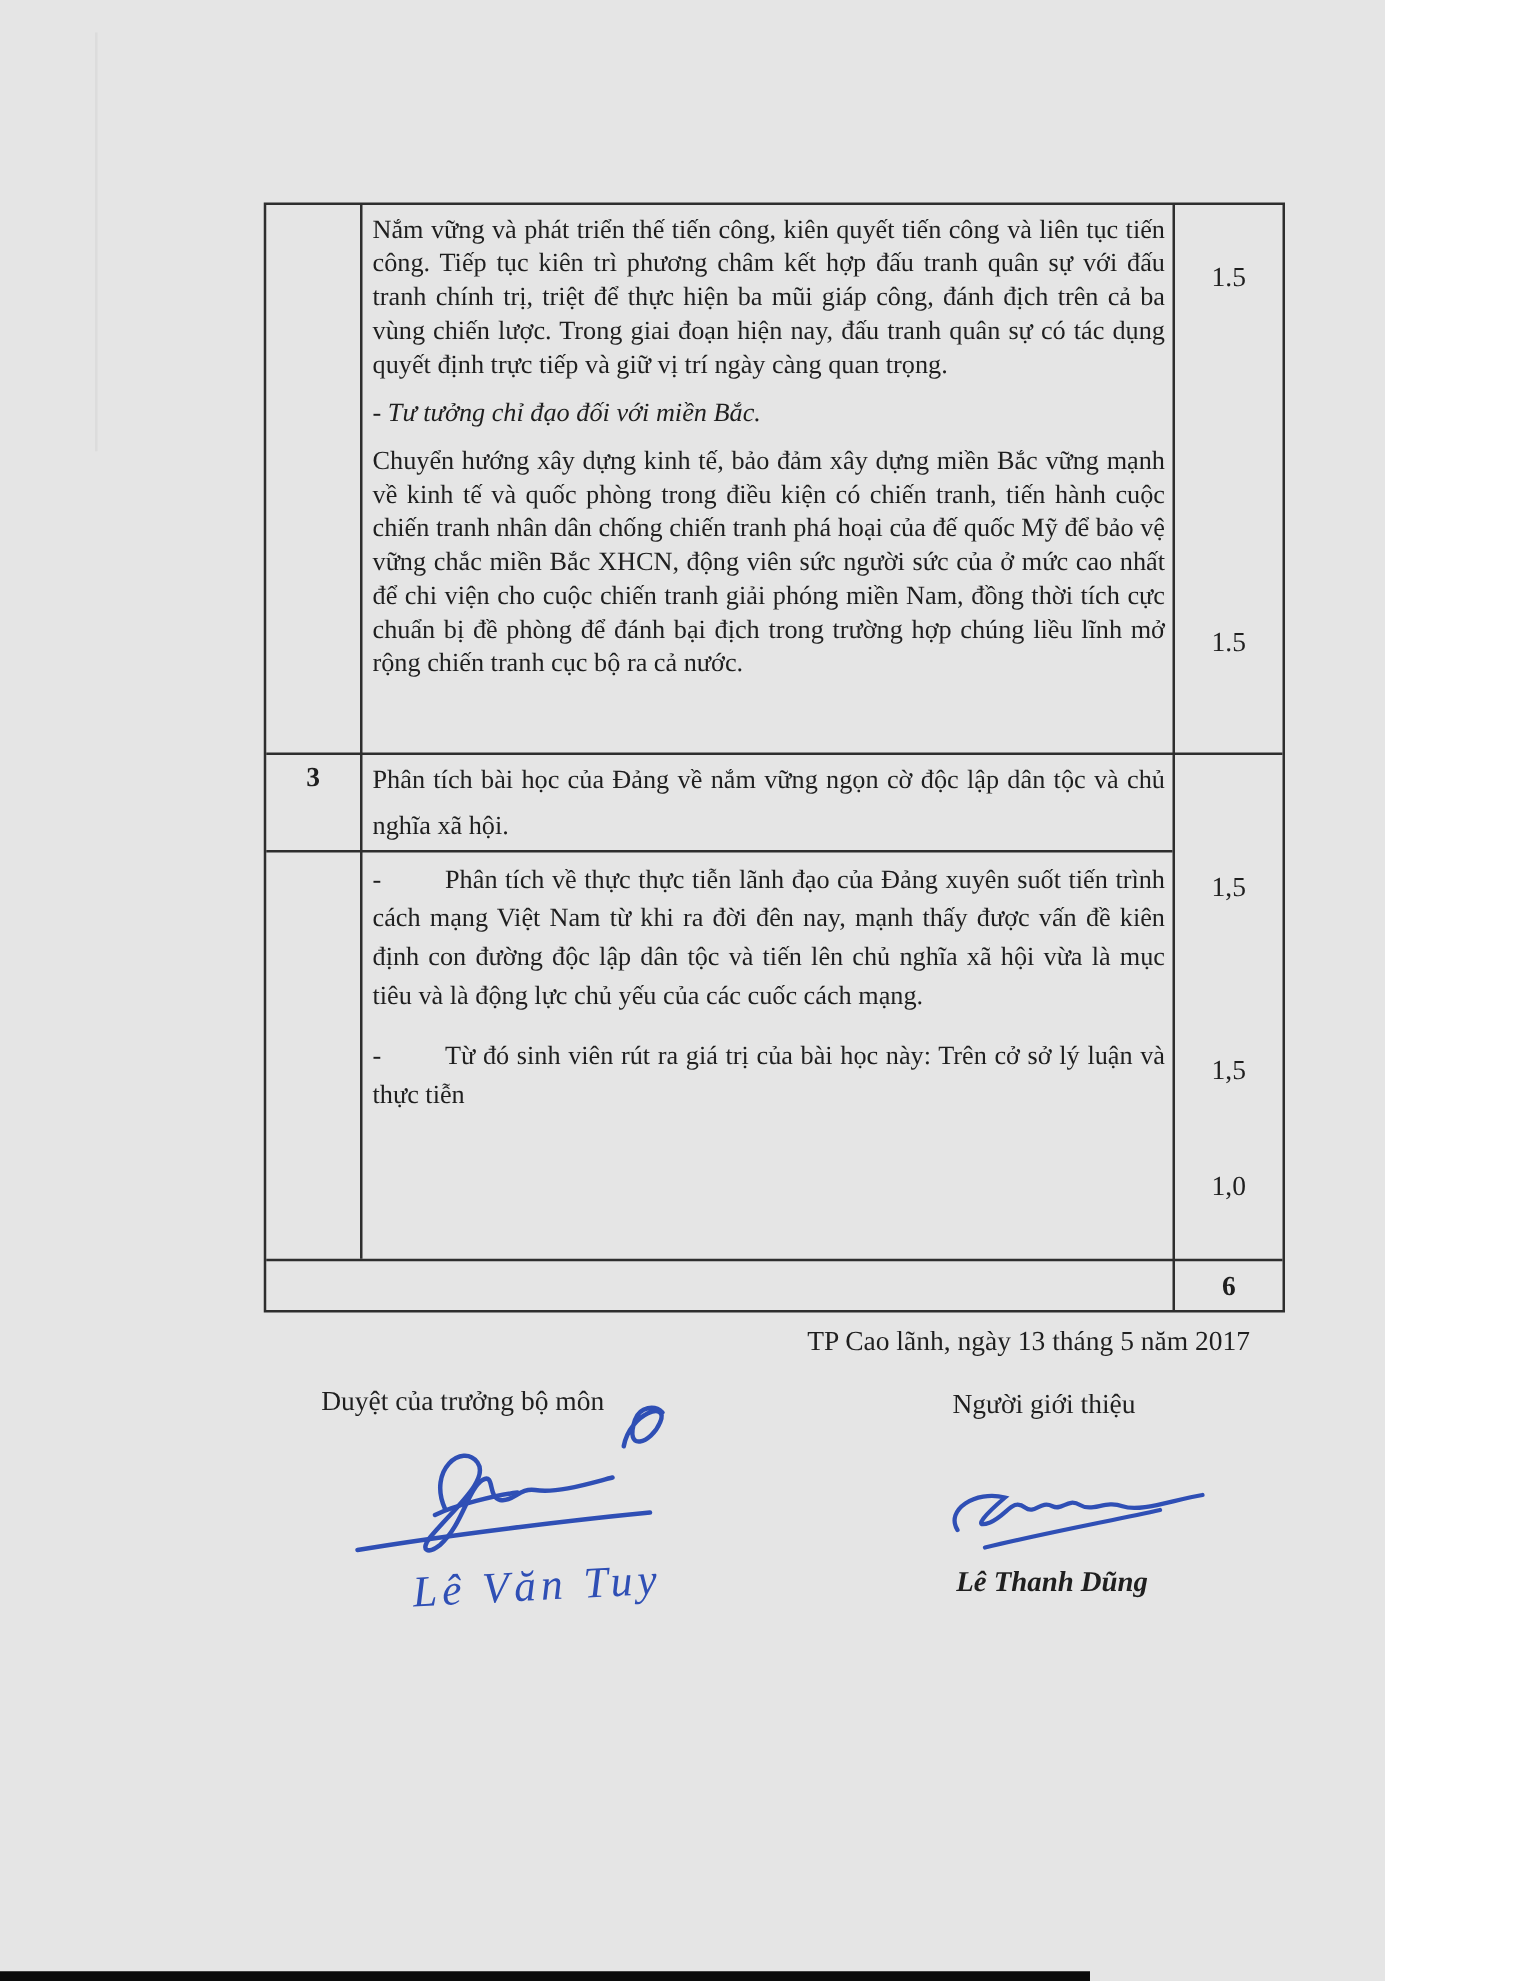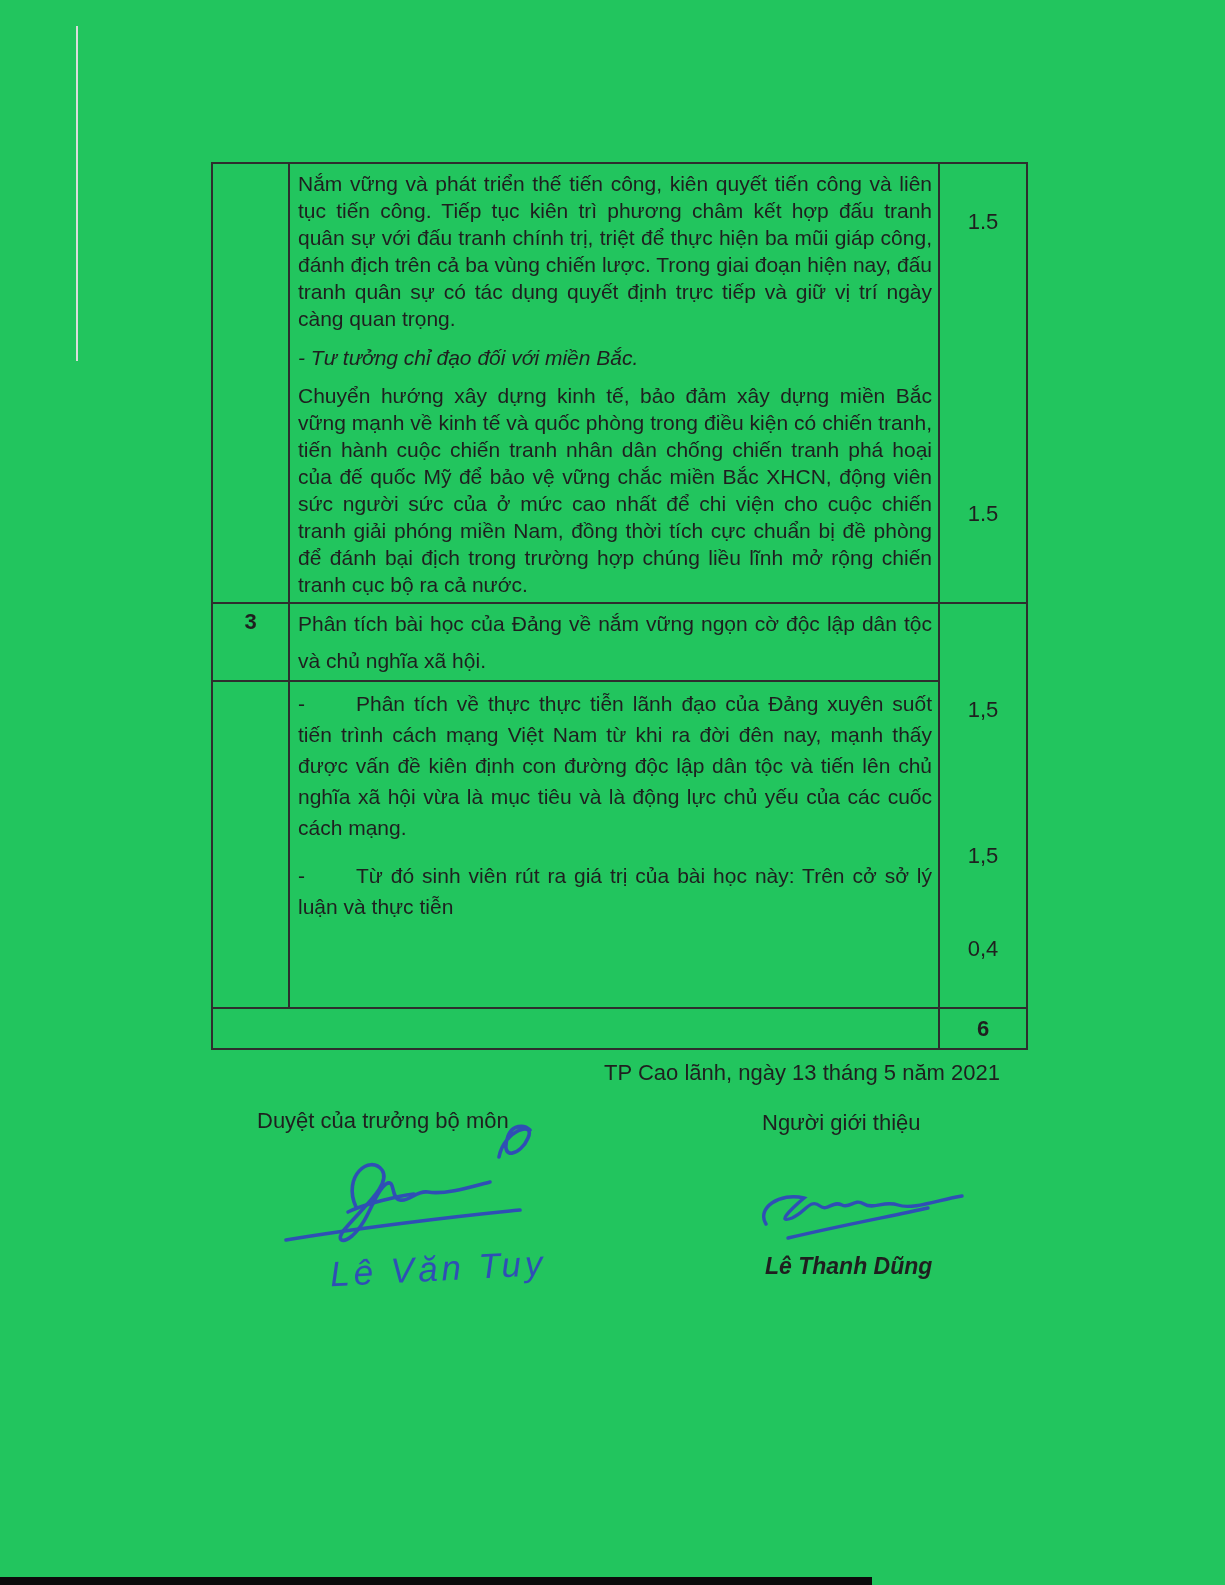--- a/index.html
+++ b/index.html
@@ -1,20 +1,20 @@
 <!DOCTYPE html>
 <html><head>
 <meta charset="utf-8">
 <style>
   html,body{margin:0;padding:0;background:#ffffff;}
   .page{
     position:relative;
-    width:1225px;height:1585px;
-    background:#22c55e;
-    font-family:Liberation Sans, sans-serif;
+    width:1108px;height:1585px;
+    background:#e5e5e5;
+    font-family:Liberation Serif, serif;
     color:#1f1f1f;
     overflow:hidden;
   }
   
   .scan-left-line{position:absolute;left:76px;top:26px;width:2px;height:335px;background:#dcdcdc;}
   .scan-bottom-bar{position:absolute;left:0;top:1577px;width:872px;height:8px;background:#0b0b0b;}
 
   
   .rubric-table{position:absolute;left:211px;top:162px;width:817px;height:888px;border:2px solid #2e2e2e;box-sizing:border-box;}
   .vline,.hline{position:absolute;background:#2e2e2e;}
@@ -88,26 +88,26 @@
 
     <div class="cell num-col item3-num">3</div>
     <div class="cell content-col item3-title">Phân tích bài học của Đảng về nắm vững ngọn cờ độc lập dân tộc và chủ nghĩa xã hội.</div>
 
     <div class="cell content-col bullets">
       <p class="bullet"><span class="dash">-</span><span>Phân tích về thực thực tiễn lãnh đạo của Đảng xuyên suốt tiến trình cách mạng Việt Nam từ khi ra đời đên nay, mạnh thấy được vấn đề kiên định con đường độc lập dân tộc và tiến lên chủ nghĩa xã hội vừa là mục tiêu và là động lực chủ yếu của các cuốc cách mạng.</span></p>
       <p class="bullet"><span class="dash">-</span><span>Từ đó sinh viên rút ra giá trị của bài học này: Trên cở sở lý luận và thực tiễn</span></p>
     </div>
     <div class="cell score-col score score-b1">1,5</div>
     <div class="cell score-col score score-b2">1,5</div>
-    <div class="cell score-col score score-b3">0,4</div>
+    <div class="cell score-col score score-b3">1,0</div>
 
     <div class="cell score-col score score-total">6</div>
   </div>
 
-  <div class="date-line">TP Cao lãnh, ngày 13 tháng 5 năm 2021</div>
+  <div class="date-line">TP Cao lãnh, ngày 13 tháng 5 năm 2017</div>
 
   <div class="approver-label">Duyệt của trưởng bộ môn</div>
   <div class="introducer-label">Người giới thiệu</div>
 
   <svg class="sig-svg sig-left" width="300" height="150" viewBox="0 0 300 150">
     <g fill="none" stroke="#2f4fb5" stroke-width="3.6" stroke-linecap="round">
       <path d="M221,45 C226,18 258,8 250,26 C243,43 221,50 230,24 C234,13 246,12 252,18"></path>
       <path d="M78,95 C64,64 92,42 104,58 C114,72 84,96 66,118 C58,128 64,132 74,124 C92,108 96,80 108,72 C118,66 112,86 122,88 C132,90 138,78 150,80 C168,83 196,74 212,70"></path>
       <path d="M70,100 C86,92 120,84 136,82"></path>
       <path d="M8,128 C80,116 180,104 242,98"></path>

